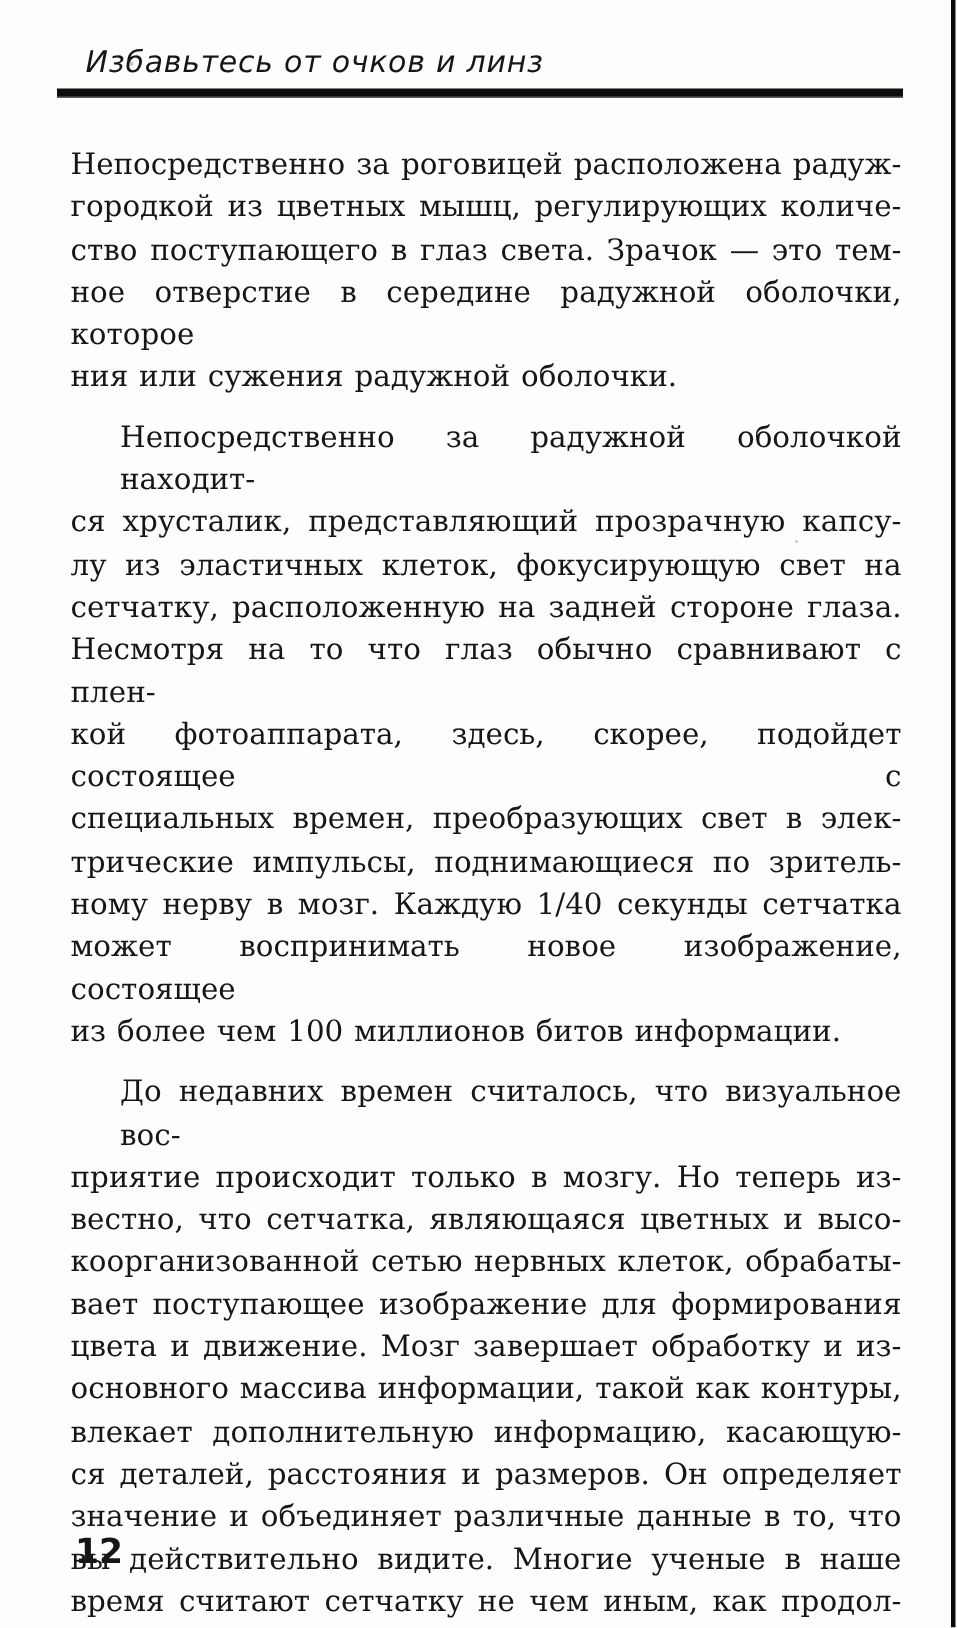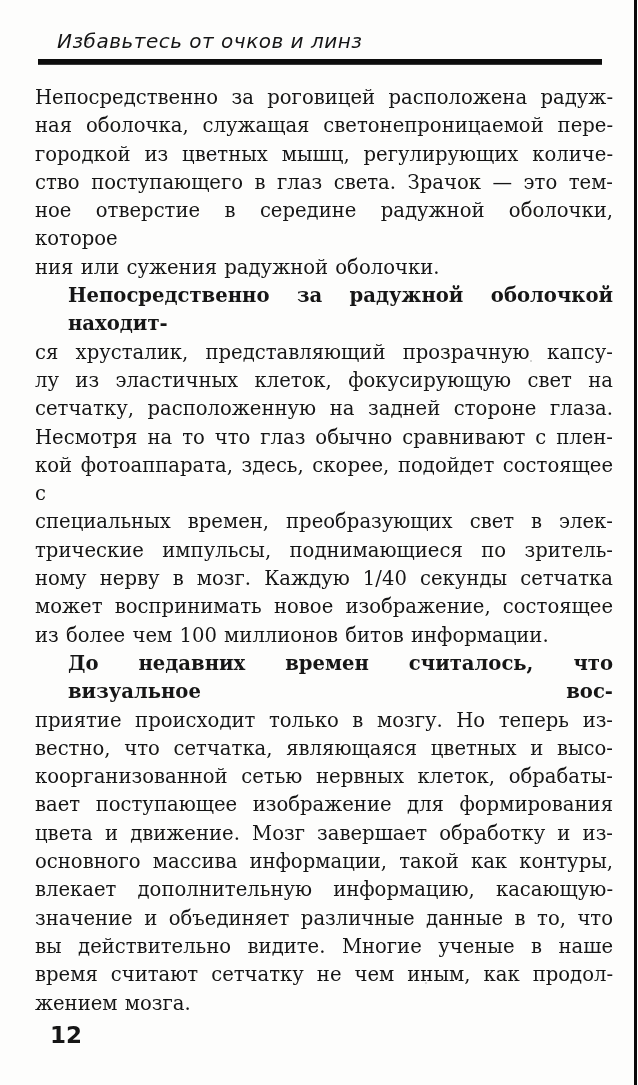--- a/index.html
+++ b/index.html
@@ -39,34 +39,33 @@
     background: #0d0d0d;
     border-bottom: 1px solid #3a3a3a;
   }
   
   .body-text {
     position: absolute;
     left: 35px;
     top: 84px;
     width: 578px;
   }
-  .para { margin: 0; padding: 0; }
+  .para { margin: 12px; padding: 0; }
   .line {
     font-size: 19.6px;
     line-height: 28.3px;
     text-align: justify;
     text-align-last: justify;
     word-spacing: 1px;
   }
   .line.para-end {
     text-align-last: left;
   }
   .para.indent .line:first-child {
     padding-left: 33px;
-    font-weight: bold;
   }
   
   .folio {
     position: absolute;
     left: 50px;
     top: 1022px;
     font-family: "DejaVu Sans", "Liberation Sans", sans-serif;
     font-weight: bold;
     font-size: 23px;
     color: var(--ink, #161616);
@@ -93,21 +92,20 @@
 
   <div class="running-head">
     <span>Избавьтесь от очков и линз</span>
   </div>
 
   <div class="head-rule"></div>
 
   <div class="body-text" id="body-text">
       <div class="para">
         <div class="line">Непосредственно за роговицей расположена радуж-</div>
-        <div class="line">ная оболочка, служащая светонепроницаемой пере-</div>
         <div class="line">городкой из цветных мышц, регулирующих количе-</div>
         <div class="line">ство поступающего в глаз света. Зрачок — это тем-</div>
         <div class="line">ное отверстие в середине радужной оболочки, которое</div>
         <div class="line para-end">ния или сужения радужной оболочки.</div>
       </div>
       <div class="para indent">
         <div class="line">Непосредственно за радужной оболочкой находит-</div>
         <div class="line">ся хрусталик, представляющий прозрачную капсу-</div>
         <div class="line">лу из эластичных клеток, фокусирующую свет на</div>
         <div class="line">сетчатку, расположенную на задней стороне глаза.</div>
@@ -121,20 +119,21 @@
       </div>
       <div class="para indent">
         <div class="line">До недавних времен считалось, что визуальное вос-</div>
         <div class="line">приятие происходит только в мозгу. Но теперь из-</div>
         <div class="line">вестно, что сетчатка, являющаяся цветных и высо-</div>
         <div class="line">коорганизованной сетью нервных клеток, обрабаты-</div>
         <div class="line">вает поступающее изображение для формирования</div>
         <div class="line">цвета и движение. Мозг завершает обработку и из-</div>
         <div class="line">основного массива информации, такой как контуры,</div>
         <div class="line">влекает дополнительную информацию, касающую-</div>
+        <div class="line">ся деталей, расстояния и размеров. Он определяет</div>
         <div class="line">значение и объединяет различные данные в то, что</div>
         <div class="line">вы действительно видите. Многие ученые в наше</div>
         <div class="line">время считают сетчатку не чем иным, как продол-</div>
         <div class="line para-end">жением мозга.</div>
       </div>
     </div>
 
   <div class="folio">12</div>
 
   <div class="speck s1"></div>

